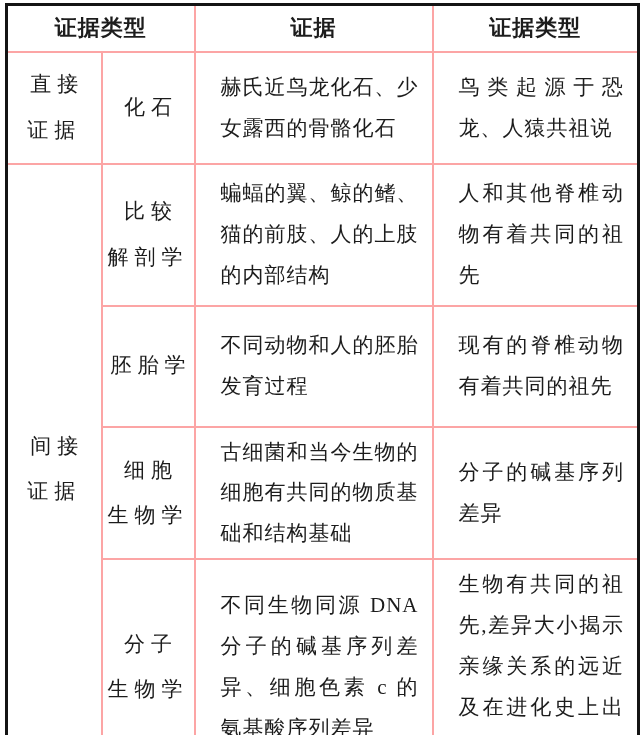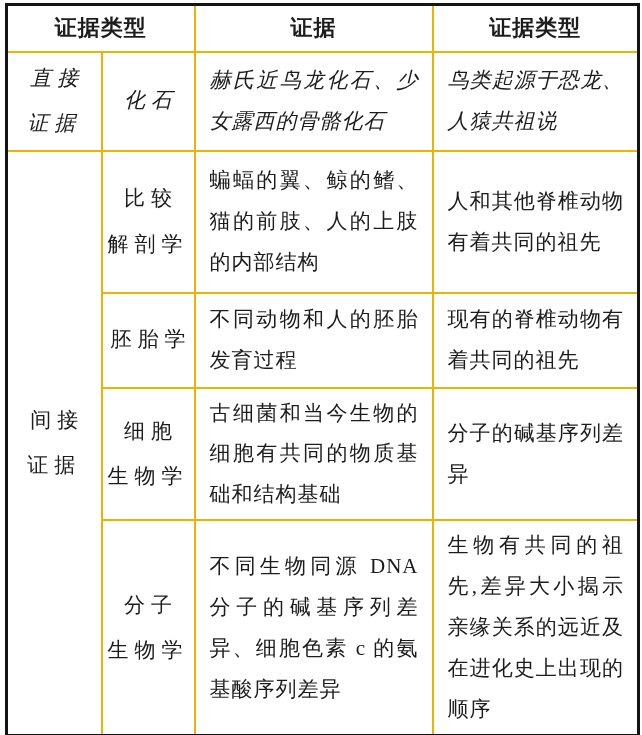--- a/index.html
+++ b/index.html
@@ -22,21 +22,21 @@
     border-collapse: collapse;
     table-layout: fixed;
     background: #ffffff;
     border: 3px solid #141414;
   }
   col.c1 { width: 95px; }
   col.c2 { width: 93px; }
   col.c3 { width: 238px; }
   col.c4 { width: 206px; }
   th, td {
-    border: 2px solid #eab308;
+    border: 2px solid #fca5a5;
     vertical-align: middle;
     background: #ffffff;
   }
   th {
     font-family: "Liberation Sans", "DejaVu Sans", sans-serif;
     font-weight: bold;
     font-size: 22px;
     text-align: center;
     letter-spacing: 1px;
     height: 47px;
@@ -48,25 +48,25 @@
     letter-spacing: 6px;
     text-indent: 6px; 
     white-space: pre-line;
   }
   td.evidence, td.conclusion {
     font-size: 21px;
     line-height: 1.95;
     text-align: justify;
     text-justify: inter-character;
     letter-spacing: 1px;
-    padding: 4px 13px 4px 14px;
+    padding: 4px 13px 4px 25px;
   }
-  tr.row-fossil       { height: 99px; font-style: italic; }
+  tr.row-fossil       { height: 112px; }
   tr.row-comparative  { height: 142px; }
-  tr.row-embryology   { height: 95px; }
+  tr.row-embryology   { height: 121px; }
   tr.row-cellbio      { height: 106px; }
   
 </style>
 </head>
 <body>
 
 <div class="page">
   <table class="evidence-table">
     <colgroup>
       <col class="c1">

